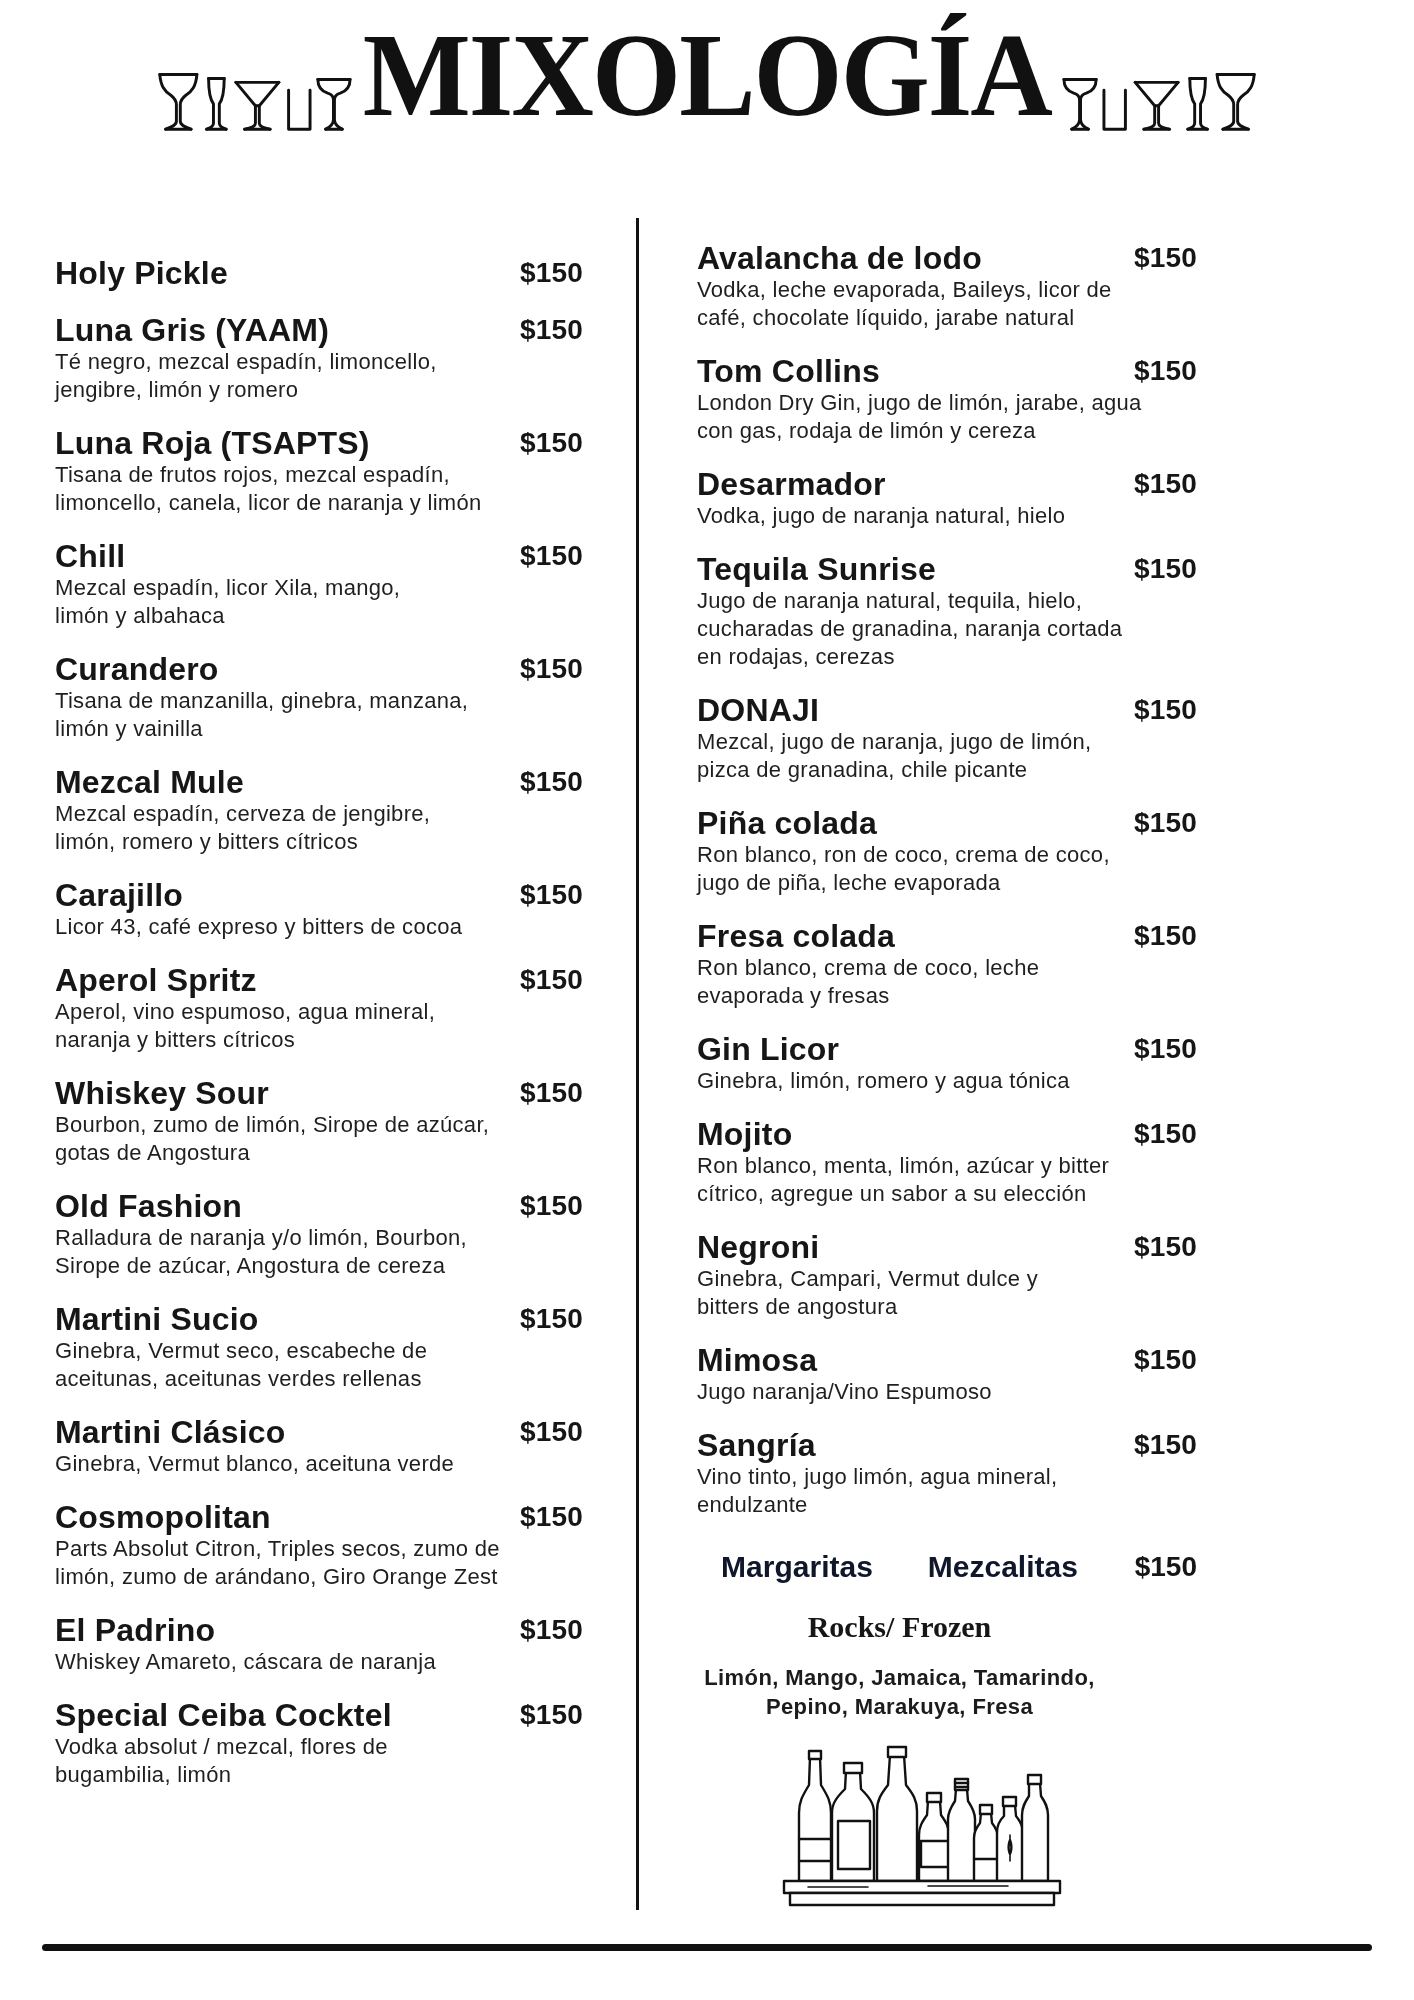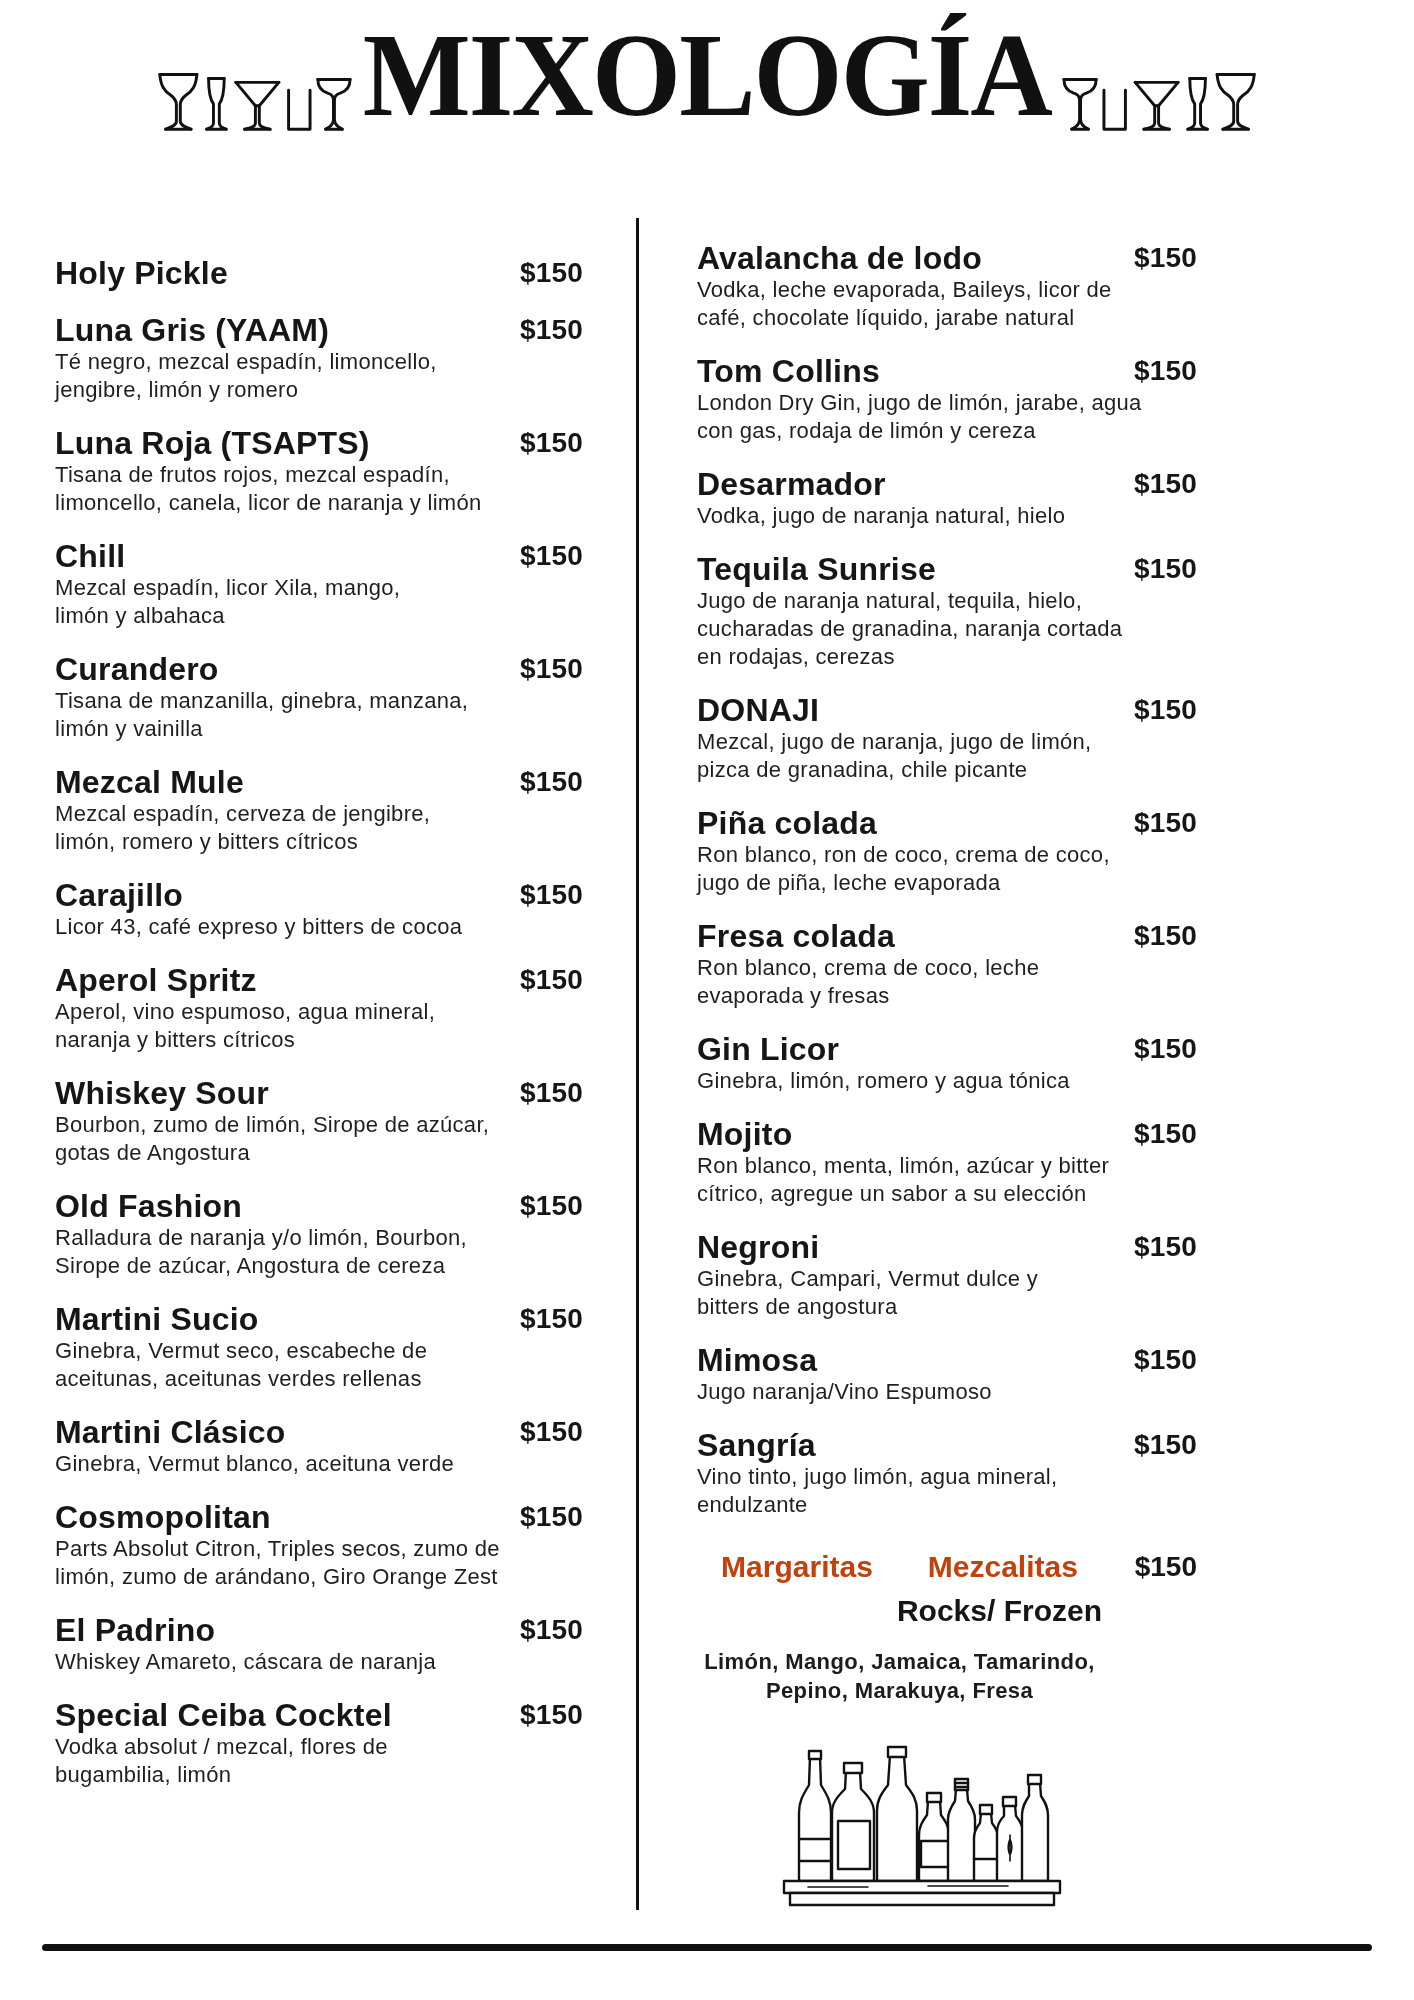--- a/index.html
+++ b/index.html
@@ -48,25 +48,25 @@
   }
   .bottom-rule{
     position:absolute;left:42px;top:1944px;width:1330px;height:7px;
     background:#111;border-radius:4px;
   }
   
   .special{position:relative;margin-top:30px;}
   .special-text{width:405px;}
   .special-line1{
     display:flex;justify-content:center;gap:55px;
-    font-weight:700;font-size:30px;line-height:36px;color:#c2410c;
+    font-weight:700;font-size:30px;line-height:36px;color:#0f172a;
   }
   .special-line2{
-    text-align:right;font-weight:700;font-size:30px;line-height:36px;
-    color:#161616;margin-top:8px;
+    text-align:center;font-weight:700;font-size:30px;line-height:36px;
+    color:#161616;margin-top:24px;font-family:Liberation Serif, serif;
   }
   .special-price{
     position:absolute;right:0;top:0;
     font-weight:700;font-size:28px;line-height:36px;color:#161616;
   }
   .special-flavors{
     width:405px;text-align:center;margin-top:18px;
     font-weight:700;font-size:22px;line-height:29px;
     letter-spacing:.4px;color:#1c1c1c;white-space:pre-line;
   }

